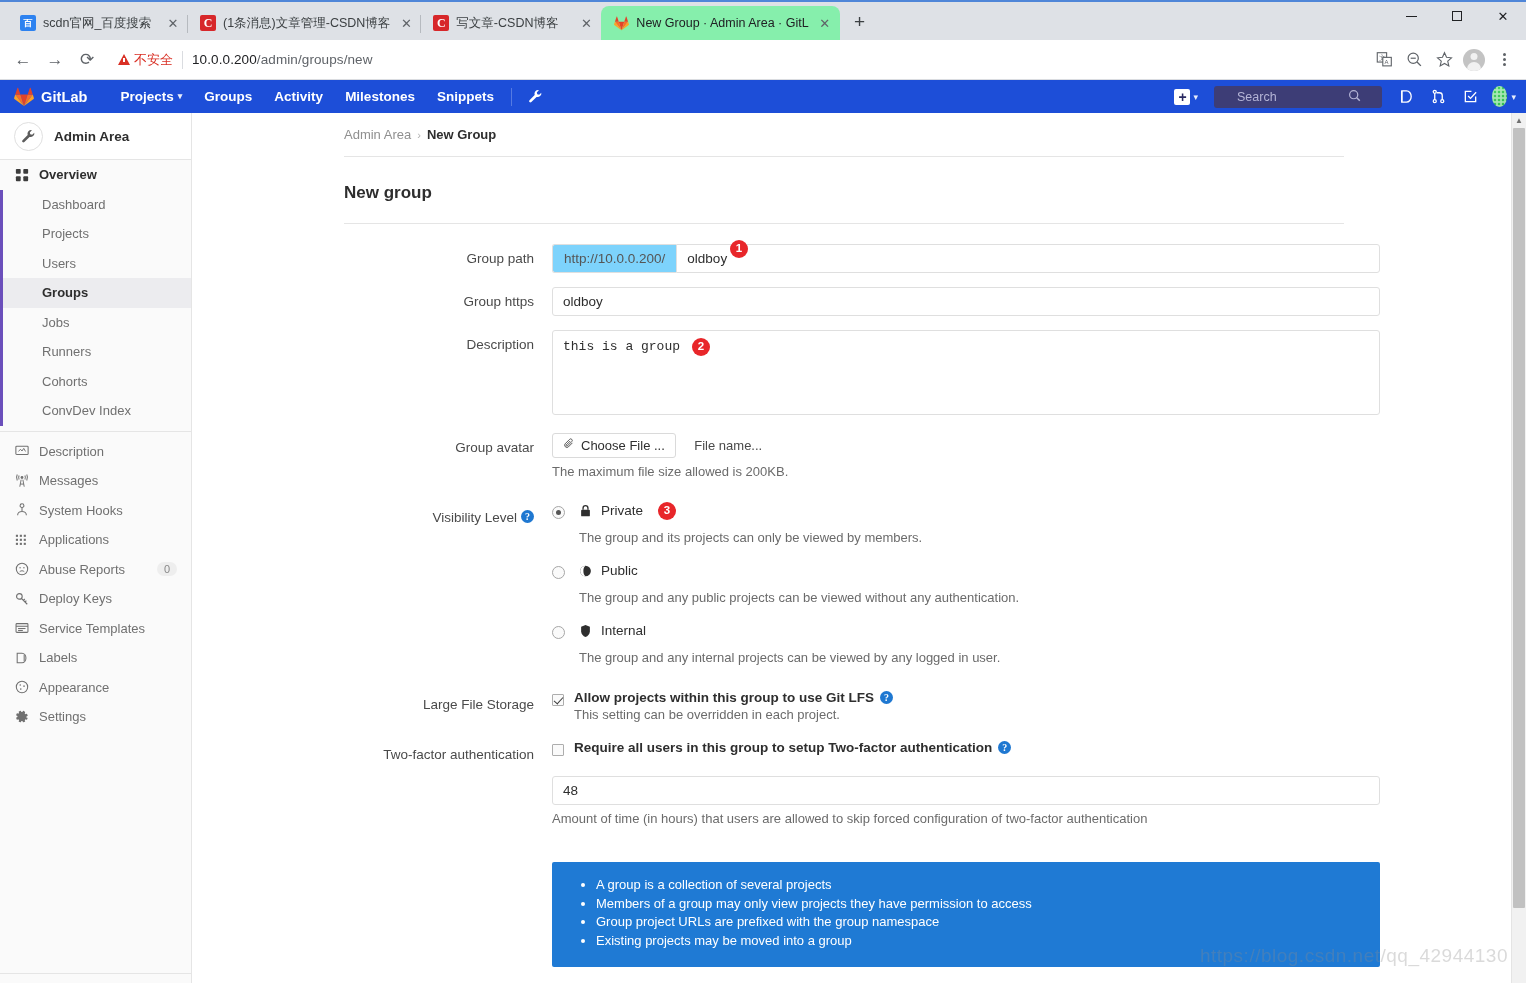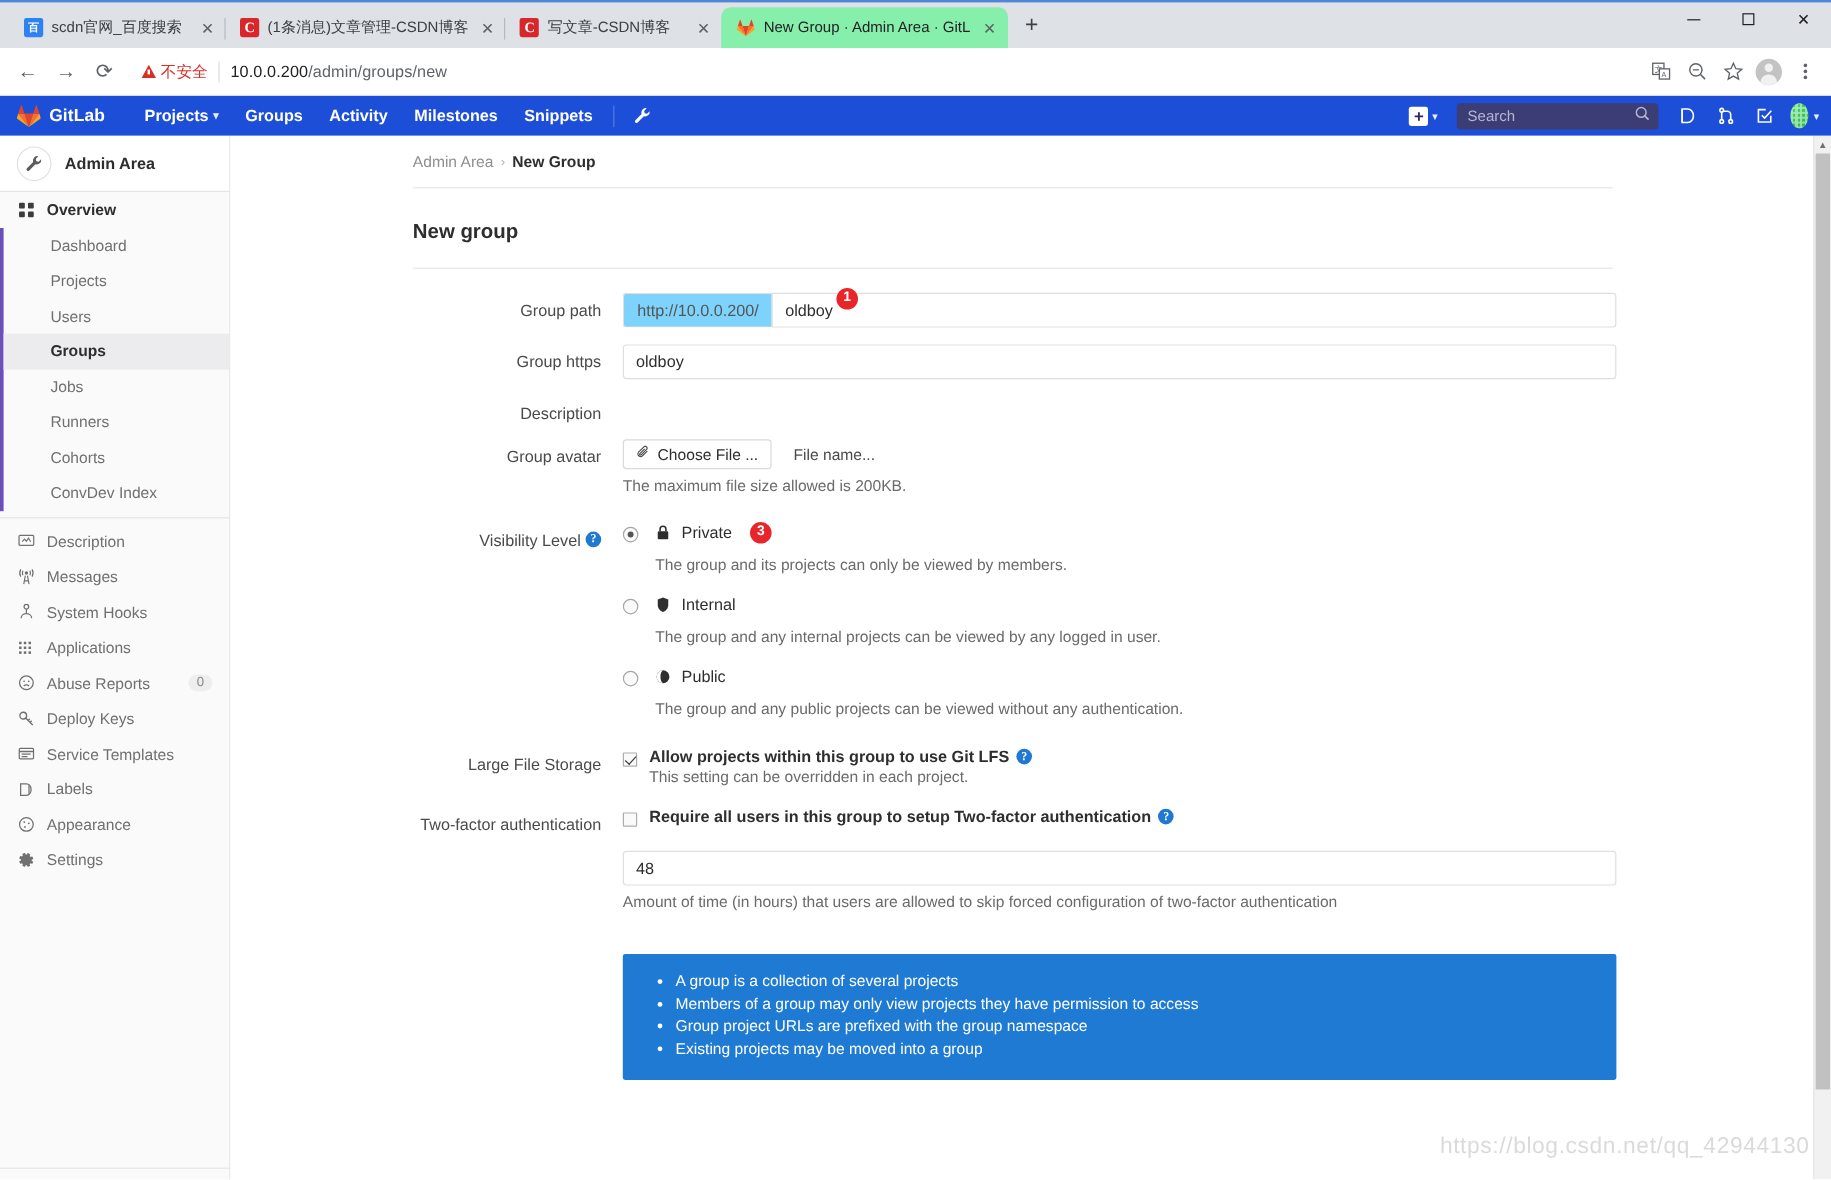--- a/index.html
+++ b/index.html
@@ -246,21 +246,21 @@
   .plus-sq {
     width: 16px; height: 16px; border-radius: 2px; background: #fff;
     color: #292961; font-size: 14px; font-weight: bold;
     display:flex; align-items:center; justify-content:center; line-height:1;
   }
   .gl-search {
     width: 168px; height: 22px;
     background: #3d3d76;
     border-radius: 3px;
     display: flex; align-items: center;
-    padding: 0 7px;
+    padding: 0 21px;
     margin: 12px 6px;
   }
   .gl-search input {
     flex: 1; background: transparent; border: 0; outline: 0;
     color: #fff; font-size: 12.5px; font-family: inherit;
     min-width: 0;
   }
   .gl-search input::placeholder { color: #b5b5d6; }
   .gl-search .mag { color: #b5b5d6; }
   .nav-icon {
@@ -386,21 +386,21 @@
   .form { padding-top: 20px; }
   .frow { display: flex; margin-bottom: 14px; }
   .flabel {
     width: 175px;
     flex: 0 0 175px;
     text-align: center;
     padding-right: 18px;
     font-size: 13.5px;
     color: #4a4a4a;
     padding-top: 7px;
-    display: flex; align-items: flex-start; justify-content: flex-end; gap: 4px;
+    display: flex; align-items: flex-start; justify-content: flex-end; gap: 4px; margin-left: 33px;
   }
   .fcontrol { flex: 1; min-width: 0; }
   .input-group { display: flex; width: 828px; }
   .addon {
     background: #7dd3fc;
     border: 1px solid #dfdfdf;
     border-right: 0;
     border-radius: 3px 0 0 3px;
     padding: 6px 11px;
     font-size: 13.5px;
@@ -945,20 +945,24 @@
 
           <div class="frow">
             <div class="flabel">Group https</div>
             <div class="fcontrol">
               <input class="txtinput single" type="text" value="oldboy" style="">
             </div>
           </div>
 
           <div class="frow">
             <div class="flabel">Description</div>
+            <div class="fcontrol pos">
+              <textarea class="ta" style="">this is a group</textarea>
+              <span class="badge-num" style="left:140px;top:8px">2</span>
+            </div>
           </div>
 
           <div class="frow">
             <div class="flabel">Group avatar</div>
             <div class="fcontrol">
               <span class="filebtn">
                 <span>
                   <svg viewBox="0 0 16 16" width="12" height="12" fill="none" stroke="#4a4a4a" stroke-width="1.2">
                       <path d="M12.5 6.5L7 12a3 3 0 01-4.2-4.2l6-6a2 2 0 012.9 2.9l-6 6a1 1 0 01-1.4-1.4l5.3-5.3"></path>
                     </svg>
@@ -992,43 +996,43 @@
                   </div>
                   <div class="radio-desc">The group and its projects can only be viewed by members.</div>
                 </div>
               </div>
 
               <div class="radio-row" style="margin-top:18px">
                 <span class="rinput"></span>
                 <div class="radio-body">
                   <div class="radio-head">
                     <span class="vis-icon">
-                      <svg viewBox="0 0 14 16" fill="#2e2e2e">
-                          <path d="M7 1L12 3v5.2c0 3.2-2.2 5.6-5 6.6-2.8-1-5-3.4-5-6.6V3z"></path>
-                        </svg>
-                    </span>
-                    <span>Internal</span>
-                  </div>
-                  <div class="radio-desc">The group and any internal projects can be viewed by any logged in user.</div>
-                </div>
-              </div>
-
-              <div class="radio-row" style="margin-top:18px">
-                <span class="rinput"></span>
-                <div class="radio-body">
-                  <div class="radio-head">
-                    <span class="vis-icon">
                       <svg viewBox="0 0 16 16">
                           <circle cx="8" cy="8" r="6.6" fill="#2e2e2e"></circle>
                           <path d="M8 1.4a6.6 6.6 0 000 13.2c-2-1.4-2.6-4-2.6-6.6S6 2.8 8 1.4z" fill="#fff"></path>
                         </svg>
                     </span>
                     <span>Public</span>
                   </div>
                   <div class="radio-desc">The group and any public projects can be viewed without any authentication.</div>
+                </div>
+              </div>
+
+              <div class="radio-row" style="margin-top:18px">
+                <span class="rinput"></span>
+                <div class="radio-body">
+                  <div class="radio-head">
+                    <span class="vis-icon">
+                      <svg viewBox="0 0 14 16" fill="#2e2e2e">
+                          <path d="M7 1L12 3v5.2c0 3.2-2.2 5.6-5 6.6-2.8-1-5-3.4-5-6.6V3z"></path>
+                        </svg>
+                    </span>
+                    <span>Internal</span>
+                  </div>
+                  <div class="radio-desc">The group and any internal projects can be viewed by any logged in user.</div>
                 </div>
               </div>
 
             </div>
           </div>
 
 
           <div class="frow" style="margin-top:18px">
             <div class="flabel">Large File Storage</div>
             <div class="fcontrol">

